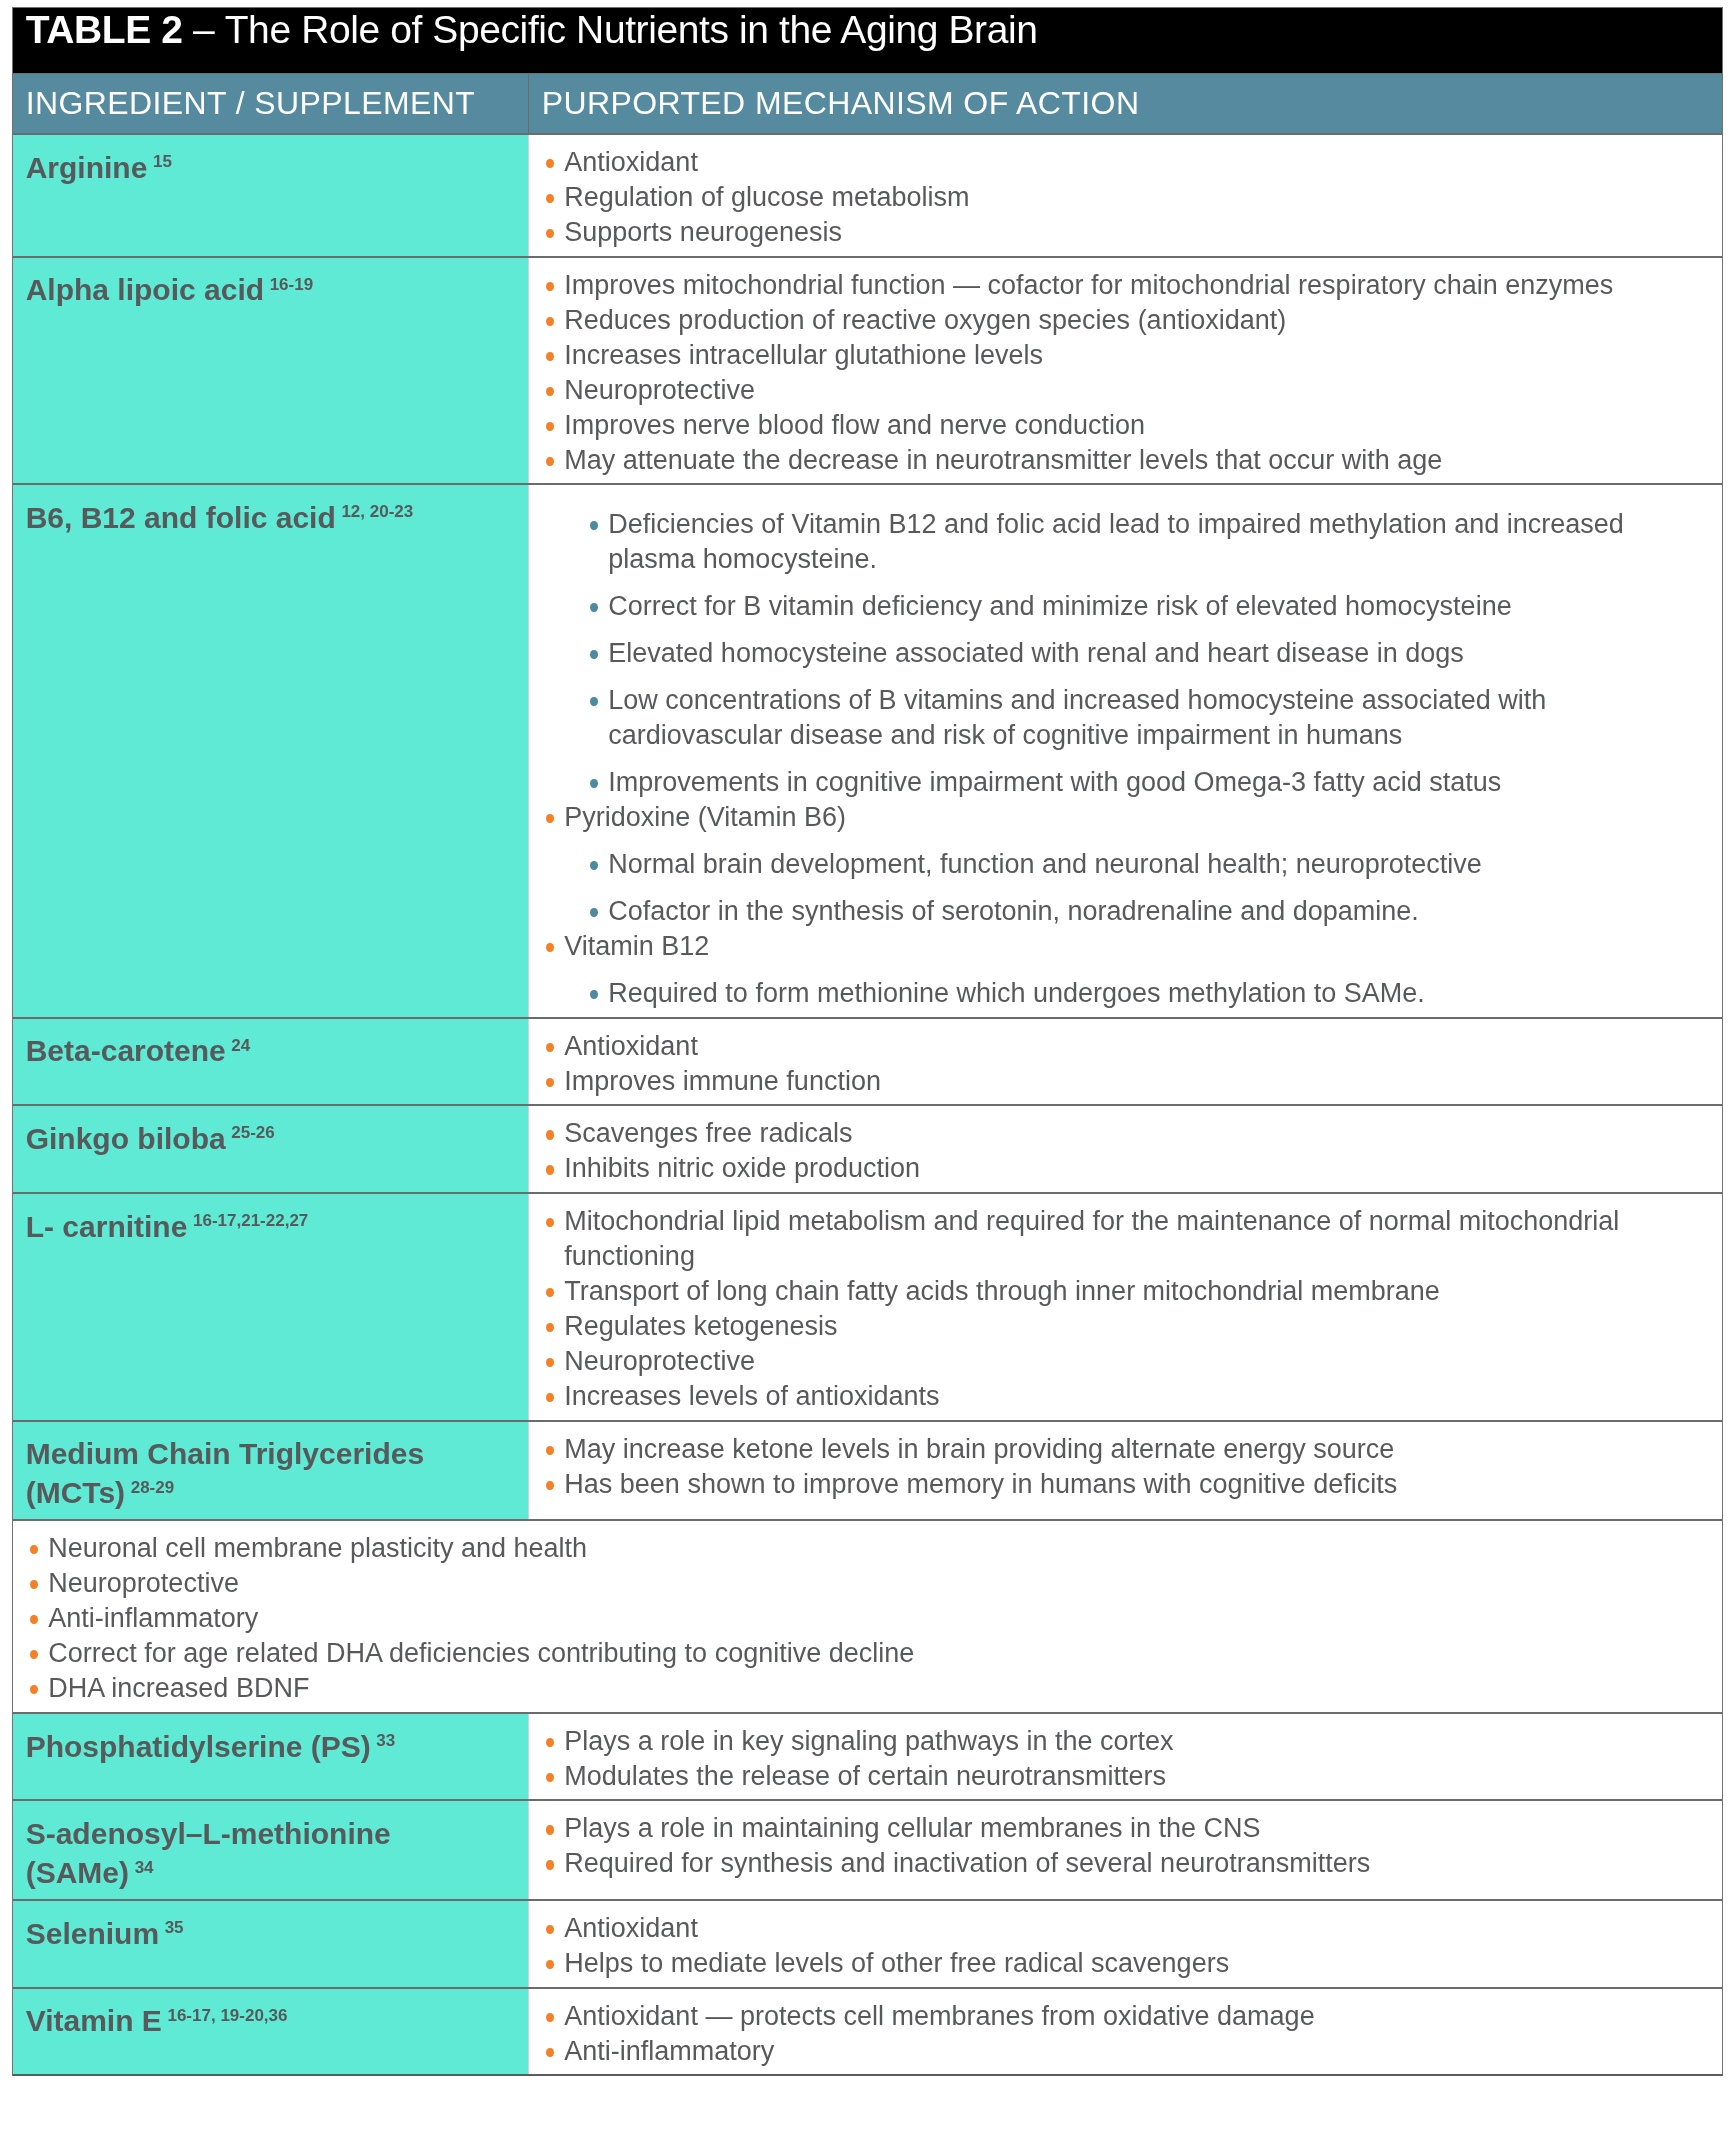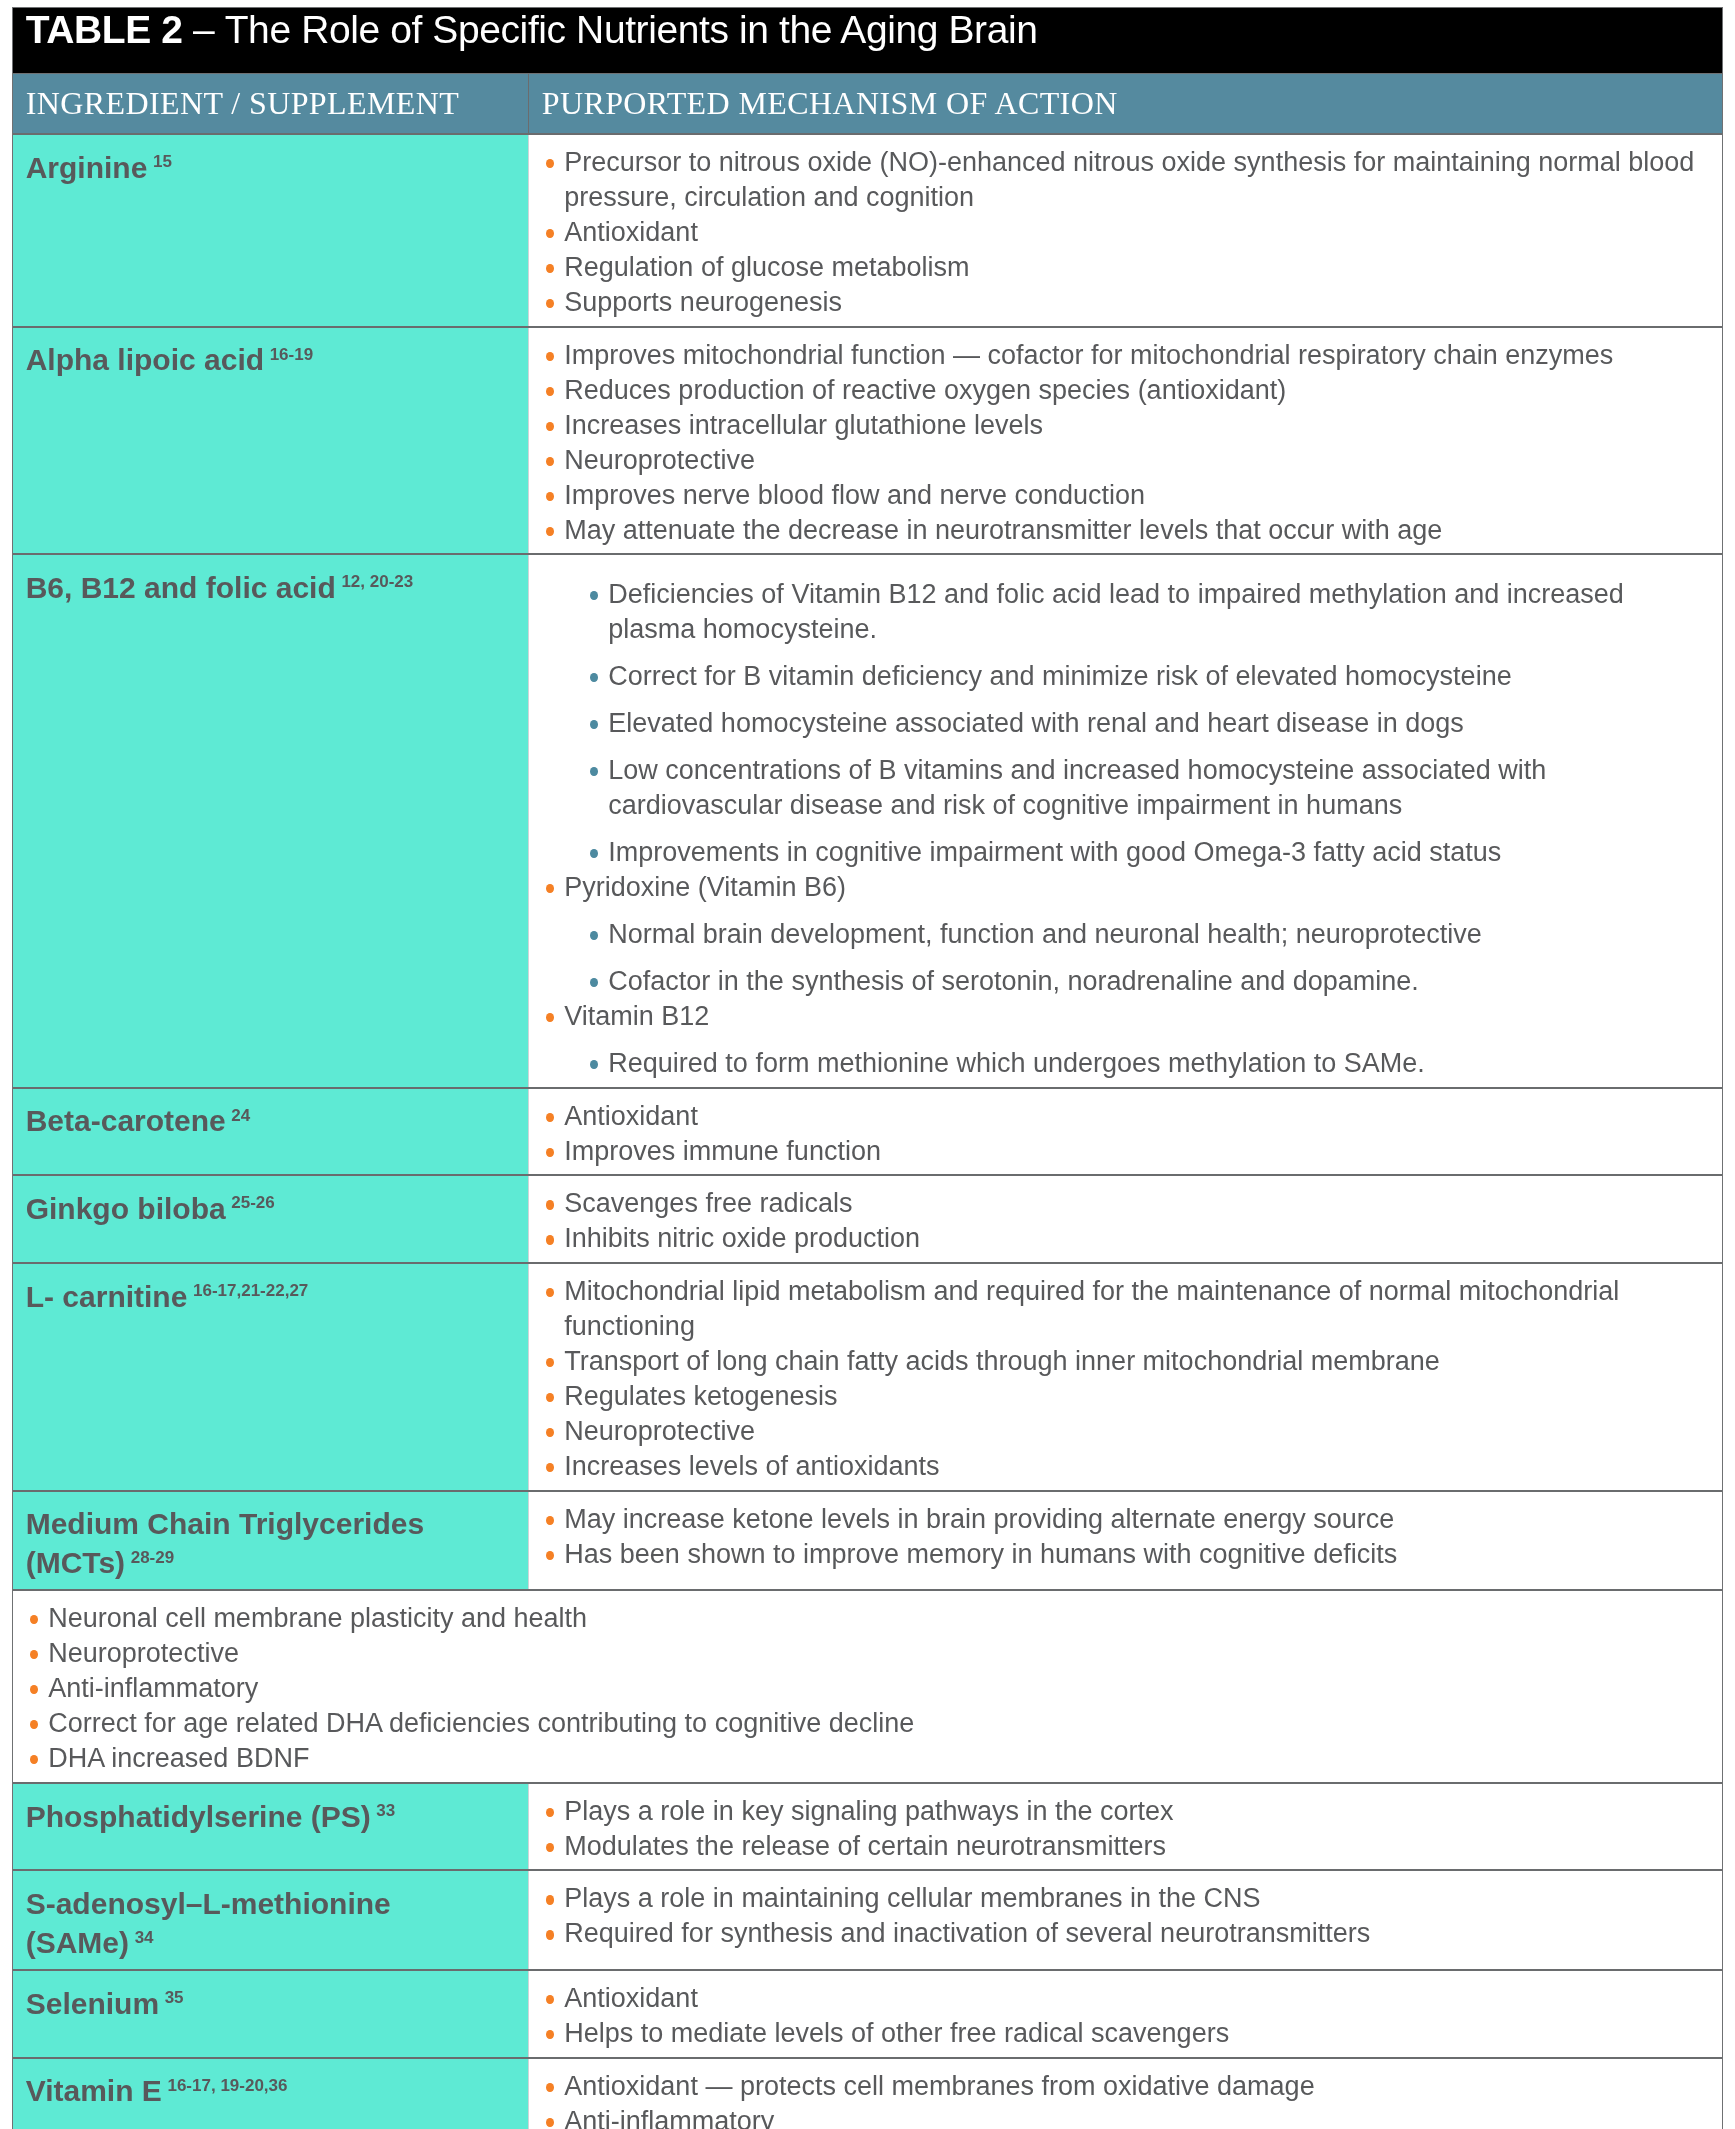--- a/index.html
+++ b/index.html
@@ -21,21 +21,20 @@
     border-bottom: 1.4px solid #6f7173;
     padding-left: 12.7px;
     display: flex; align-items: flex-start;
     font-size: 39px; letter-spacing: -0.4px;
   }
   .title-bar .tbl-label { font-weight: bold; }
   .header-row {
     display: flex; background: #558a9f; color: #ffffff;
     height: 61px; box-sizing: border-box;
     border-bottom: 2.1px solid #6a6c6e;
-    font-family: Liberation Serif, serif;
   }
   .header-row .hcell {
     display: flex; align-items: center; padding-left: 12.7px;
     font-size: 32px; letter-spacing: 0.4px; box-sizing: border-box;
   }
   .col-a { width: 516px; flex: 0 0 516px; box-sizing: border-box; }
   .col-b { flex: 1 1 auto; box-sizing: border-box; }
   .header-row .col-a { border-right: 1.4px solid #6a6c6e; }
   .row {
     display: flex; box-sizing: border-box;
@@ -79,21 +78,20 @@
     <span>The Role of Specific Nutrients in the Aging Brain</span>
   </div>
   <div class="header-row">
     <div class="hcell col-a">INGREDIENT / SUPPLEMENT</div>
     <div class="hcell col-b">PURPORTED MECHANISM OF ACTION</div>
   </div>
   <div id="rows">
       <div class="row">
         <div class="col-a"><span>Arginine</span><sup>15</sup></div>
         <div class="col-b">
-          <div class="bullet"><span class="dot"></span><span>Precursor to nitrous oxide (NO)-enhanced nitrous oxide synthesis for maintaining normal blood pressure, circulation and cognition</span></div>
           <div class="bullet"><span class="dot"></span><span>Antioxidant</span></div>
           <div class="bullet"><span class="dot"></span><span>Regulation of glucose metabolism</span></div>
           <div class="bullet"><span class="dot"></span><span>Supports neurogenesis</span></div>
         </div>
       </div>
       <div class="row">
         <div class="col-a"><span>Alpha lipoic acid</span><sup>16-19</sup></div>
         <div class="col-b">
           <div class="bullet"><span class="dot"></span><span>Improves mitochondrial function — cofactor for mitochondrial respiratory chain enzymes</span></div>
           <div class="bullet"><span class="dot"></span><span>Reduces production of reactive oxygen species (antioxidant)</span></div>

